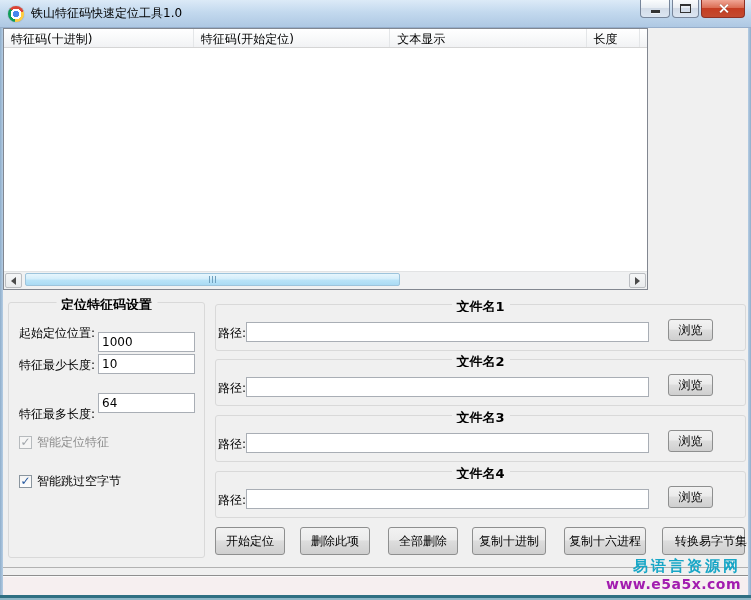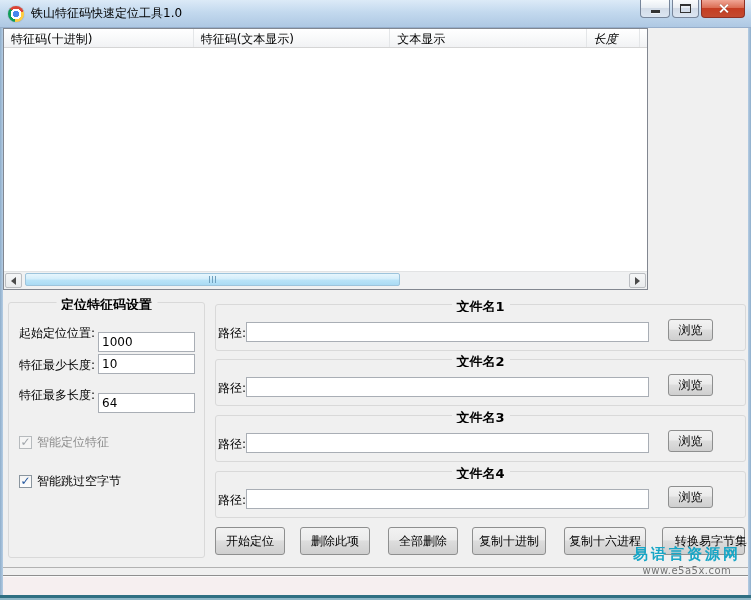--- a/index.html
+++ b/index.html
@@ -31,21 +31,21 @@
   .frame-l,.frame-r{position:absolute;top:28px;bottom:0;width:3px;background:linear-gradient(90deg,#8FAECB,#B5CDE4);z-index:5;}
   .frame-l{left:0;} .frame-r{right:0;background:linear-gradient(90deg,#B5CDE4,#8FAECB);}
   .frame-b{position:absolute;left:0;bottom:0;width:100%;height:5px;
            background:linear-gradient(180deg,#2F6F82 0 60%,#8FB6C6 60% 100%);z-index:6;}
   
   .listview{position:absolute;left:3px;top:28px;width:645px;height:262px;box-sizing:border-box;
             background:#fff;border:1px solid #828790;display:flex;flex-direction:column;}
   .lv-header{height:18px;flex:none;display:flex;
              background:linear-gradient(180deg,#FFFFFF,#F7F8F9 60%,#F1F2F4);border-bottom:1px solid #D5D5D5;}
   .lv-col{box-sizing:border-box;padding:2px 0 0 7px;border-right:1px solid #E4E6E8;white-space:nowrap;overflow:hidden;}
-  .c1{width:196px;} .c2{width:203px;} .c3{width:203px;} .c4{width:55px;font-style:italic;} .c5{flex:1;border-right:none;}
+  .c1{width:196px;} .c2{width:203px;} .c3{width:203px;} .c4{width:55px;} .c5{flex:1;border-right:none;}
   .lv-body{flex:1;background:#fff;}
   .hscroll{height:17px;flex:none;background:#F0F1F2;border-top:1px solid #E2E3E4;display:flex;align-items:center;}
   .sbtn{width:17px;height:15px;margin:0 1px;flex:none;box-sizing:border-box;
         background:linear-gradient(180deg,#F5F6F7,#E9EBED);border:1px solid #BBBEC2;border-radius:2px;
         display:flex;align-items:center;justify-content:center;}
   .tri-l{width:0;height:0;border:4px solid transparent;border-right:5px solid #4A4A4A;margin-left:-4px;}
   .tri-r{width:0;height:0;border:4px solid transparent;border-left:5px solid #4A4A4A;margin-right:-4px;}
   .strack{flex:1;height:17px;position:relative;}
   .sthumb{position:absolute;left:2px;top:1px;height:13px;width:62%;box-sizing:border-box;
           background:linear-gradient(180deg,#E7F6FD,#D3EDFA 45%,#B9E3F8 55%,#AADBF4);
@@ -74,23 +74,23 @@
   .btn{box-sizing:border-box;background:linear-gradient(180deg,#F2F2F2,#EBEBEB 45%,#DDDDDD 50%,#CFCFCF);
        border:1px solid #8E8F8F;border-radius:3px;font-family:inherit;font-size:12px;color:#000;
        display:flex;align-items:center;justify-content:center;white-space:nowrap;}
   .browse{position:absolute;left:452px;top:14px;width:45px;height:22px;}
   .abtn{position:absolute;top:237px;height:28px;}
   
   .sep1{position:absolute;left:3px;right:3px;top:567px;height:1px;background:#B2B2B2;z-index:1;}
   .sep2{position:absolute;left:3px;right:3px;top:575px;height:1px;background:#8F8F8F;z-index:1;
         box-shadow:0 1px 0 #FAFAFA;}
   .bstrip{position:absolute;left:3px;right:3px;top:576px;height:19px;background:#F6EFF0;z-index:0;}
-  .watermark{position:absolute;right:10px;top:546px;text-align:center;z-index:3;line-height:1.1;}
+  .watermark{position:absolute;right:10px;top:558px;text-align:right;z-index:3;line-height:1.1;}
   .wm1{font-weight:bold;font-size:15px;letter-spacing:3px;}
-  .wm2{font-weight:normal;font-size:10px;color:#737373;margin-top:2px;letter-spacing:0.5px;}
+  .wm2{font-weight:bold;font-size:14px;color:#a21caf;margin-top:2px;letter-spacing:0.5px;}
 </style>
 </head>
 <body>
 
 <div class="window">
 
   <div class="titlebar">
     <span class="appicon"></span>
     <span class="wtitle">铁山特征码快速定位工具1.0</span>
     <div class="winbtns">
@@ -105,21 +105,21 @@
         </div>
     </div>
   </div>
 
   <div class="frame-l"></div>
   <div class="frame-r"></div>
 
   <div class="listview">
     <div class="lv-header">
       <div class="lv-col c1">特征码(十进制)</div>
-      <div class="lv-col c2">特征码(文本显示)</div>
+      <div class="lv-col c2">特征码(开始定位)</div>
       <div class="lv-col c3">文本显示</div>
       <div class="lv-col c4">长度</div>
       <div class="lv-col c5">文件1出现位置</div>
     </div>
     <div class="lv-body"></div>
     <div class="hscroll">
       <div class="sbtn">
         <span class="tri-l"></span>
         </div>
       <div class="strack">
@@ -143,21 +143,21 @@
       <div class="srow" style="top:22px;">
         <span>起始定位位置:</span>
       </div>
       <input class="tin sin" style="top: 29px;" type="text" value="1000">
 
       <div class="srow" style="top:54px;">
         <span>特征最少长度:</span>
       </div>
       <input class="tin sin" style="top: 51px;" type="text" value="10">
 
-      <div class="srow" style="top:84px;">
+      <div class="srow" style="top:103px;">
         <span>特征最多长度:</span>
       </div>
       <input class="tin sin" style="top: 90px;" type="text" value="64">
 
       <div class="cbrow" style="top:131px;">
         <span class="cbx disabled">
           <span class="cbmark">✓</span>
           </span>
         <span class="cblabel disabled">智能定位特征</span>
       </div>

